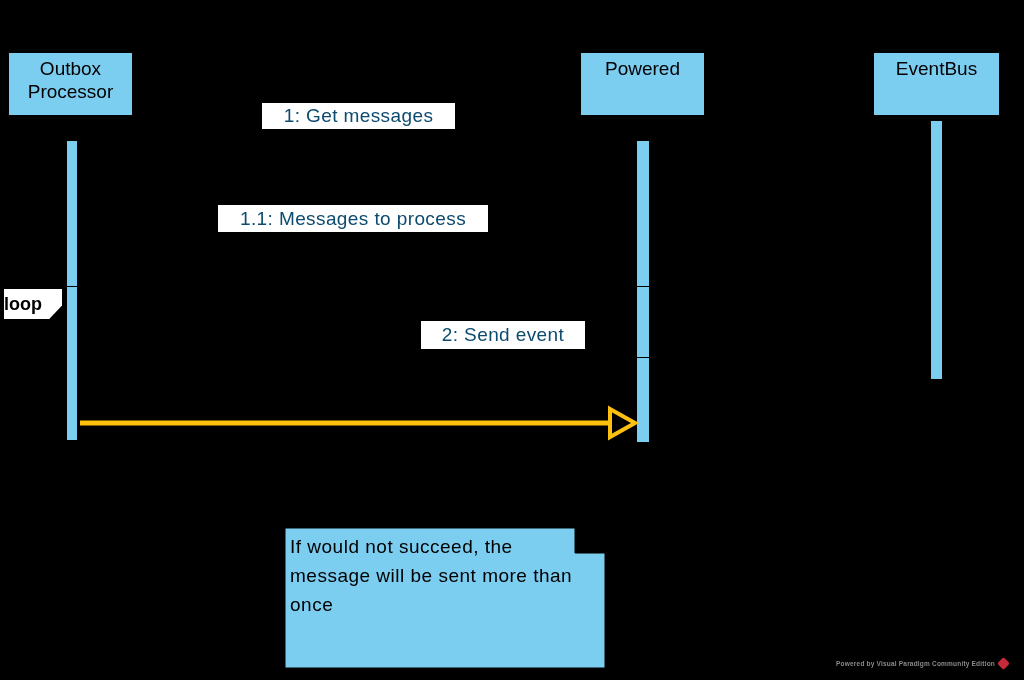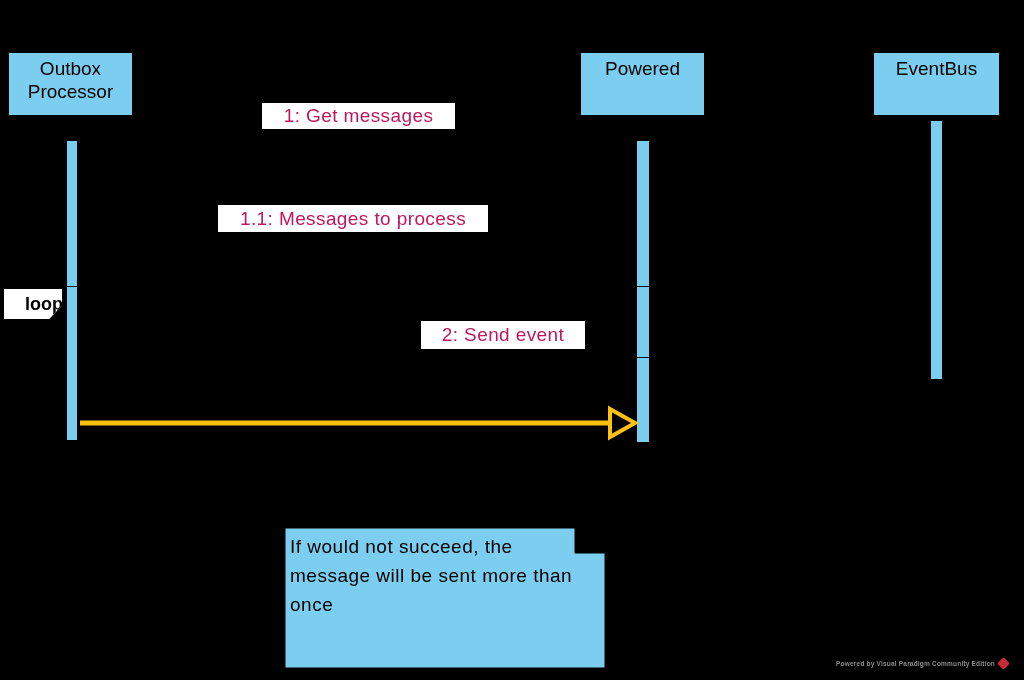--- a/index.html
+++ b/index.html
@@ -24,37 +24,37 @@
   }
   .act-bar{
     position:absolute;
     background:#7CCEF1;
     border:1px solid #000;
     box-sizing:border-box;
   }
   .msg-label{
     position:absolute;
     background:#fff;
-    color:#be185d;
+    color:#0c4a6e;
     font-size:19px;
     letter-spacing:.4px;
     text-align:center;
     white-space:nowrap;
     box-sizing:border-box;
   }
   .fragment-label{
     position:absolute;
     left:4px;top:289px;
     width:58px;height:30px;
     background:#fff;
     clip-path:polygon(0 0,100% 0,100% 55%,78% 100%,0 100%);
     font-weight:bold;
     font-size:18px;
     line-height:30px;
-    padding-left:21px;
+    padding-left:0;
     box-sizing:border-box;
   }
   .overlay-svg{
     position:absolute;
     left:0;top:0;width:1024px;height:680px;
     pointer-events:none;
   }
   .note-text{
     position:absolute;
     left:290px;top:532px;

